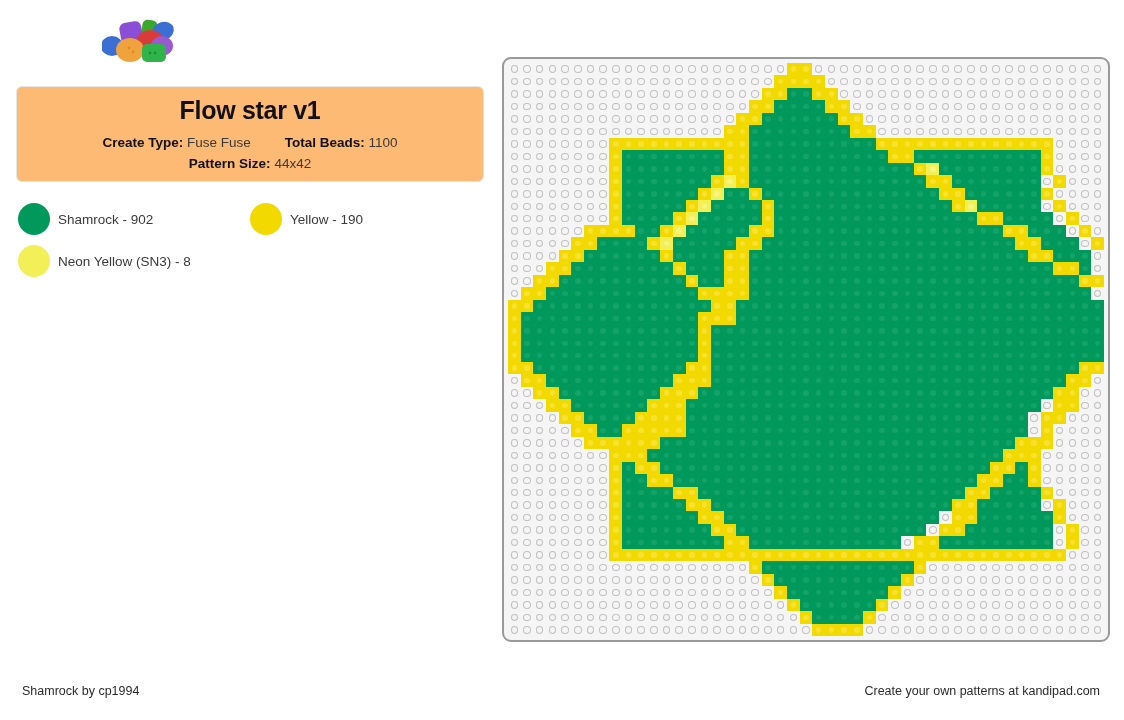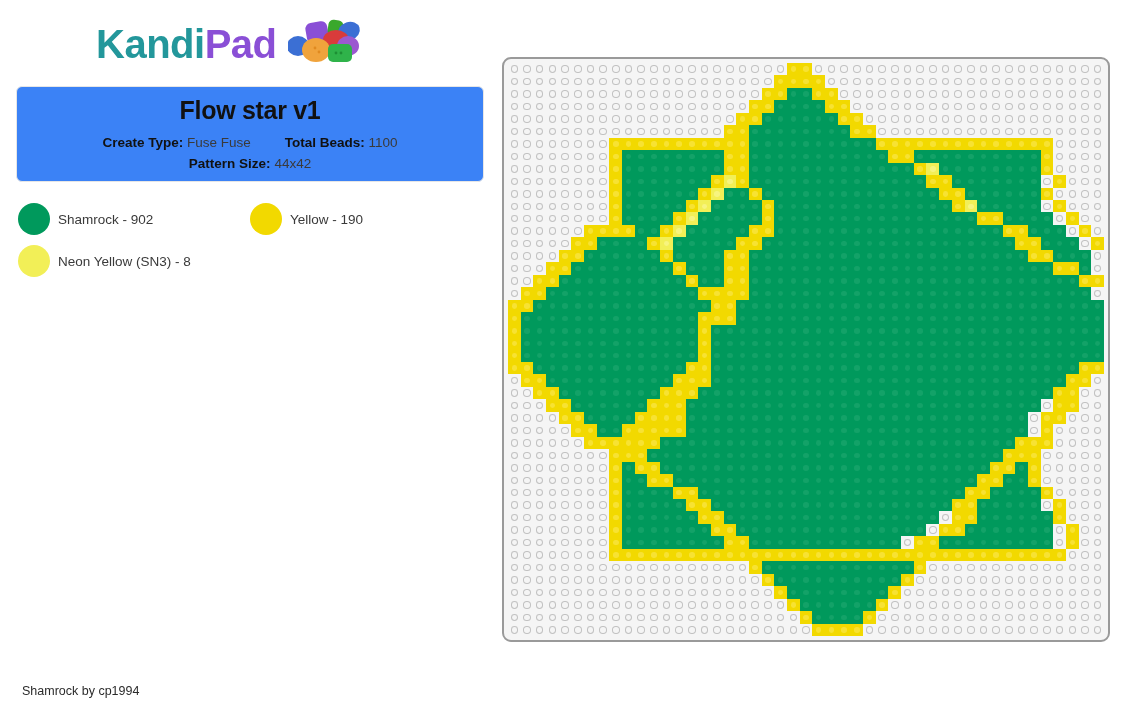--- a/index.html
+++ b/index.html
@@ -26,21 +26,21 @@
     line-height: 1; white-space: nowrap;
   }
   .logo-kandi { color: #23979b; }
   .logo-pad { color: #8a4fd6; }
   .logo-beads { margin-left: 6px; display: block; }
 
   .info-card {
     position: absolute; left: 16px; top: 86px;
     width: 468px; height: 96px;
     border: 1px solid #e6e6e6; border-radius: 6px;
-    background: #3b82f6;
+    background: #fdba74;
     display: flex; flex-direction: column;
     align-items: center; justify-content: center;
   }
   .pattern-title {
     font-size: 25px; font-weight: 700; color: #111111;
     letter-spacing: -0.3px; margin: 0 0 10px 0; line-height: 1.1;
   }
   .meta-row1 { display: flex; gap: 34px; margin-bottom: 6px; }
   .meta-item { font-size: 13.5px; color: #3a3a3a; white-space: nowrap; }
   .meta-item b { color: #111111; font-weight: 700; }
@@ -111,23 +111,20 @@
   }
 </style>
 </head>
 <body>
 
 <div class="page">
 
   <div class="left-col">
 
     <div class="logo-row">
-      <span class="logo-text">
-        <span class="logo-kandi">Kandi</span><span class="logo-pad">Pad</span>
-      </span>
       <span class="logo-beads">
         <svg width="78" height="48" viewBox="0 0 78 48">
           <rect x="18" y="4" width="22" height="21" rx="6" fill="#8a4fd6" transform="rotate(-10 29 14)"></rect>
           <rect x="40" y="2" width="15" height="16" rx="5" fill="#3aa82c" transform="rotate(8 47 10)"></rect>
           <ellipse cx="61" cy="13" rx="11" ry="9" fill="#3b6fd4" transform="rotate(-18 61 13)"></ellipse>
           <ellipse cx="48" cy="22" rx="13" ry="10" fill="#d93b3b"></ellipse>
           <ellipse cx="60" cy="28" rx="11" ry="10" fill="#9b59d0"></ellipse>
           <ellipse cx="10" cy="28" rx="11" ry="10" fill="#3b6fd4"></ellipse>
           <ellipse cx="28" cy="32" rx="14" ry="12" fill="#f0a33c"></ellipse>
           <rect x="40" y="26" width="24" height="18" rx="5" fill="#2fb34a"></rect>
@@ -2326,15 +2323,16 @@
         <div class="cell e"></div>
         <div class="cell e"></div>
         <div class="cell e"></div>
         <div class="cell e"></div>
         <div class="cell e"></div>
       </div>
   </div>
 
   <div class="footer">
     <div class="footer-left">Shamrock by cp1994</div>
+    <div class="footer-right">Create your own patterns at kandipad.com</div>
   </div>
 
 </div>
 
 </body></html>

